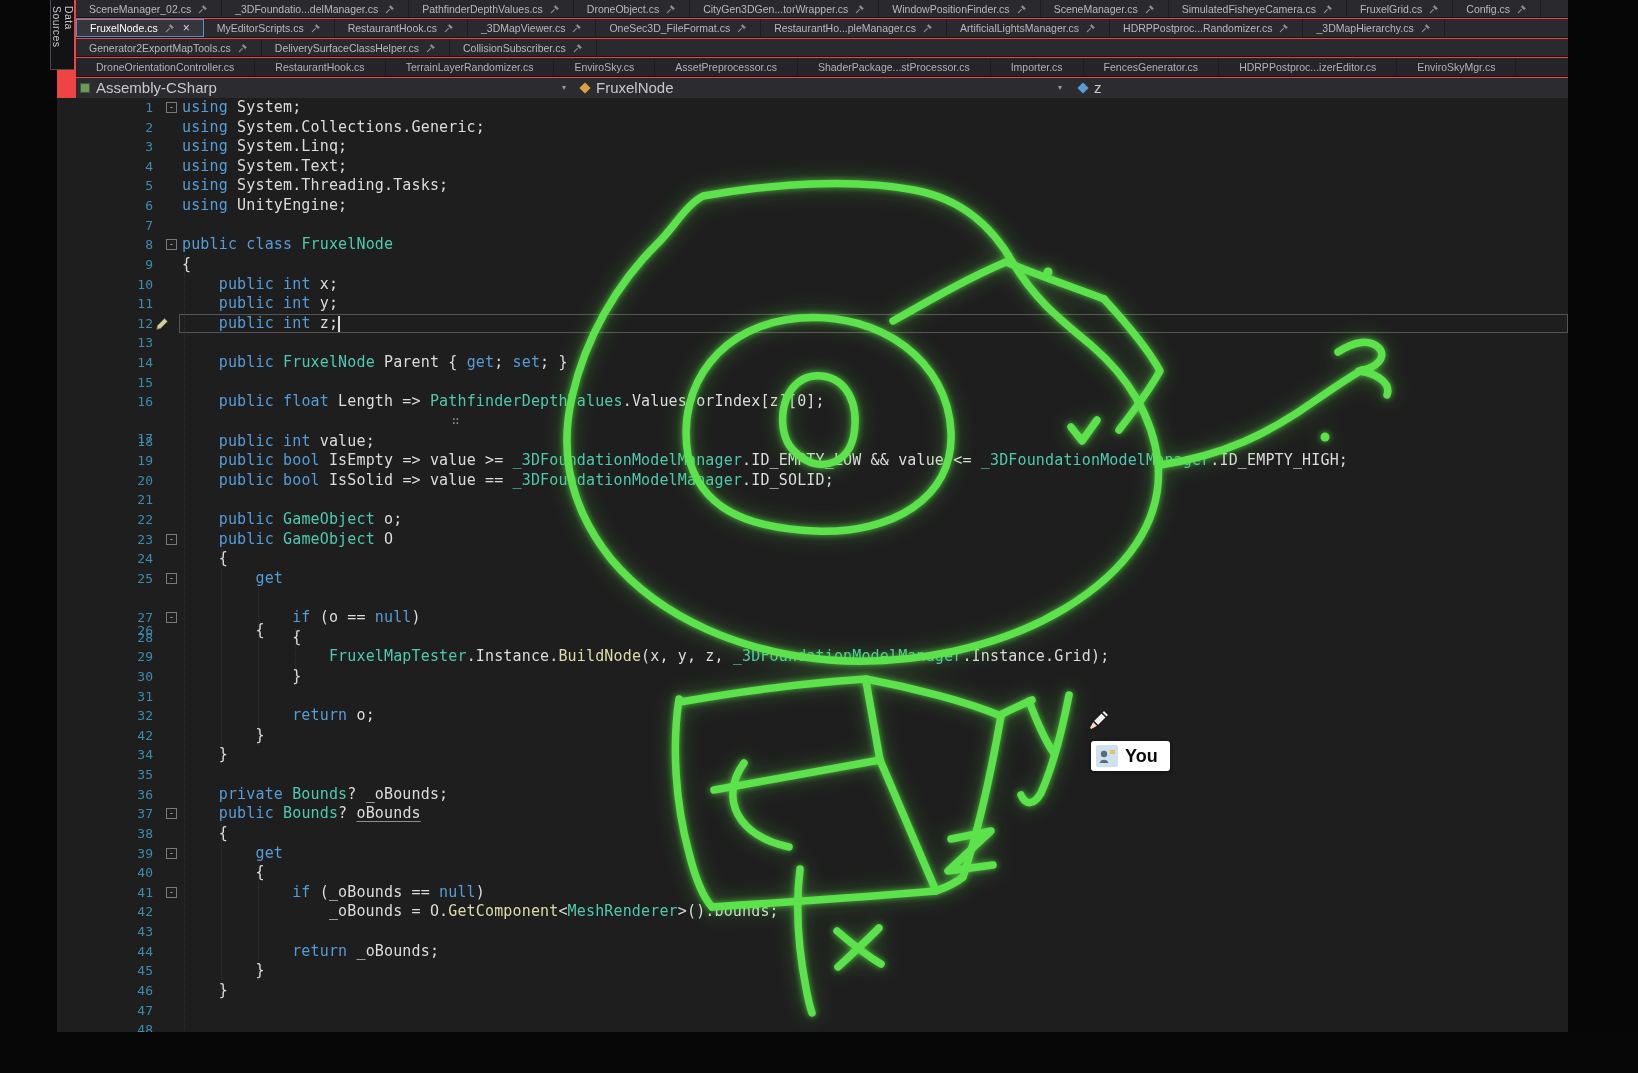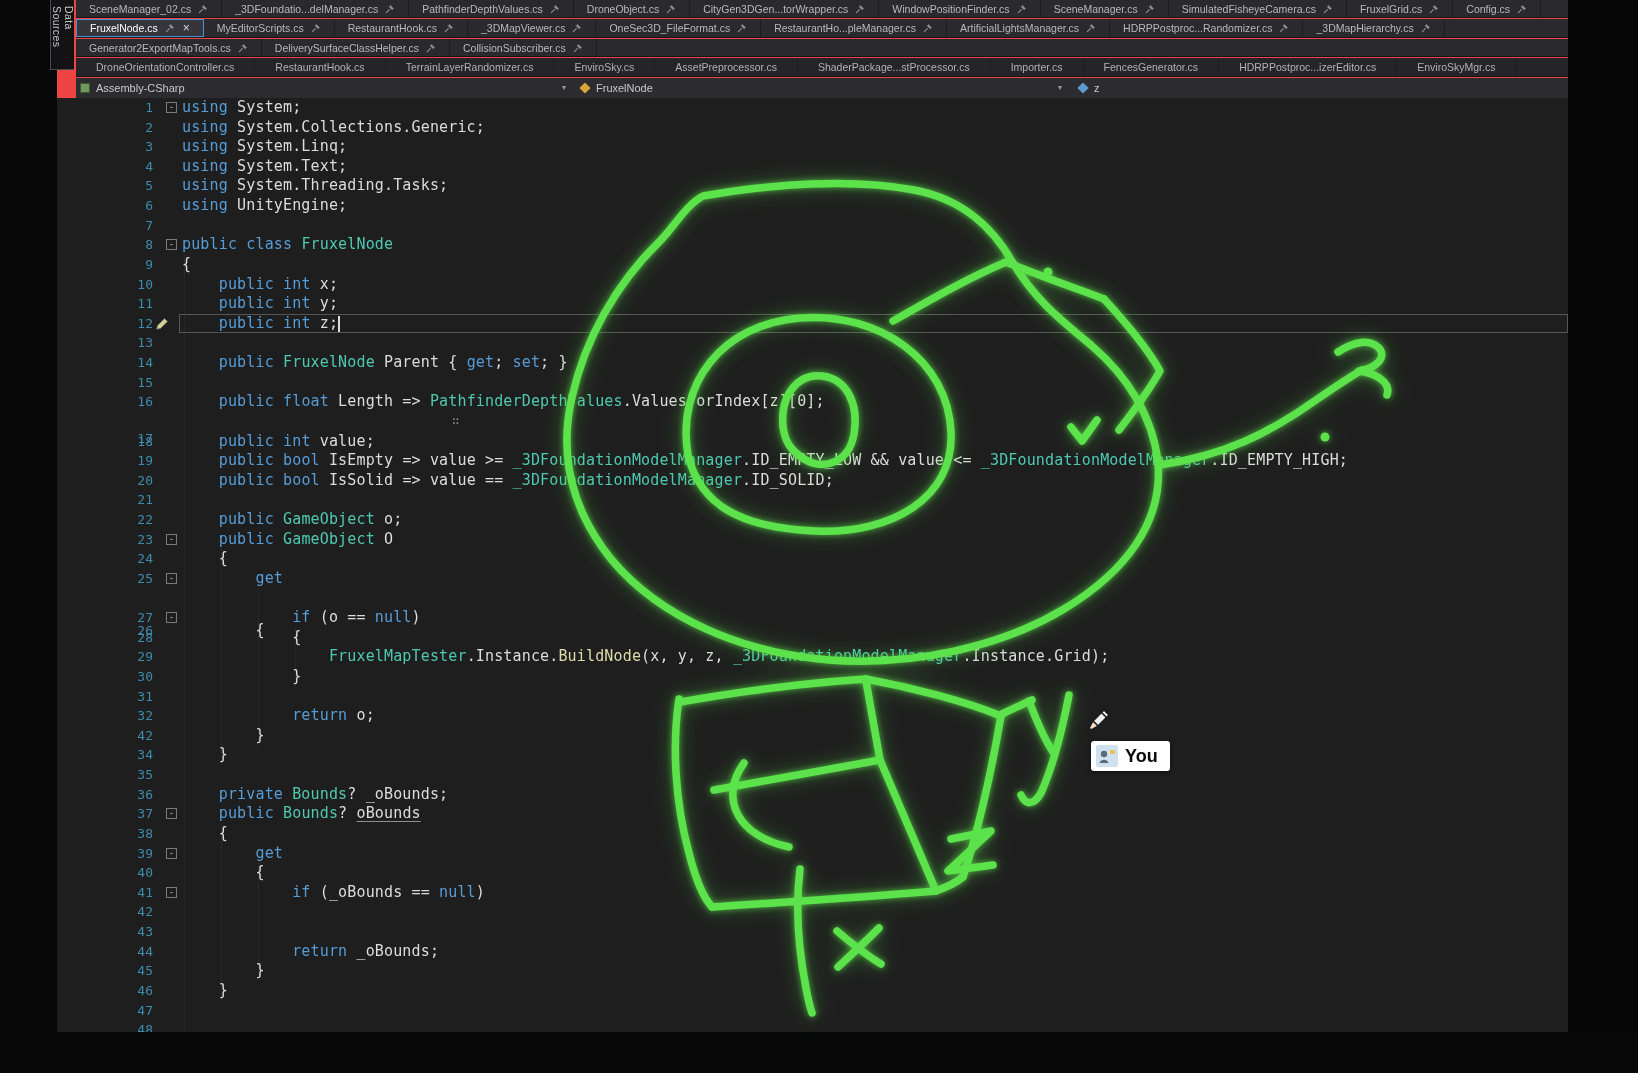--- a/index.html
+++ b/index.html
@@ -29,21 +29,21 @@
   .tab.active{background:#35353b;border:1px solid #4f94d0;color:#fff;}
   .tclose{font-size:12px;color:#d8d8d8;line-height:1;margin-left:1px}
   .pin{width:10px;height:10px;flex:none;opacity:.9}
 
   .navbar{position:absolute;left:19px;top:78px;width:1492px;height:20px;background:#2c2c30;
           border-bottom:1px solid #19191b;}
   .nbicon{position:absolute;top:5px;width:10px;height:10px}
   .proj{background:#71985c;border-radius:2px;box-shadow:inset 0 0 0 1px #3c5a30}
   .cls{background:#d9a33c;transform:rotate(45deg) scale(.8);border-radius:1px}
   .fld{background:#5b9bd5;transform:rotate(45deg) scale(.8);border-radius:1px}
-  .nbtext{position:absolute;top:0;height:36px;line-height:20px;font-size:11px;color:#c9c9c9;white-space:nowrap;}
+  .nbtext{position:absolute;top:0;height:36px;line-height:20px;font-size:15px;color:#c9c9c9;white-space:nowrap;}
   .nbcaret{position:absolute;top:0;height:20px;line-height:20px;font-size:8px;color:#9a9a9a}
 
   .editor{position:absolute;left:57px;top:98px;width:1511px;height:975px;background:#1e1e1e;
           overflow:hidden;font-family:"DejaVu Sans Mono",monospace;}
   .cl{position:absolute;left:0;width:100%;height:19.62px;line-height:19.62px;}
   .ln{position:absolute;left:0;top:0;width:96px;text-align:right;color:#3e8cad;font-size:13px;}
   .fold{position:absolute;left:109px;top:4px;width:11px;height:11px;box-sizing:border-box;
         border:1px solid #7a7a7a;background:#1e1e1e;color:#c0c0c0;font-size:9px;line-height:8px;
         text-align:center;z-index:5;}
   .code{position:absolute;left:125px;top:0;white-space:pre;font-size:15px;letter-spacing:.15px;color:#dcdcdc;}
@@ -464,20 +464,21 @@
           <span class="ln">40</span>
           <span class="code"><span class="tx">        {</span></span>
         </div>
         <div class="cl" style="top: 784.8px;">
           <span class="ln">41</span>
           <span class="fold">-</span>
           <span class="code"><span class="tx">            </span><span class="kw">if</span><span class="tx"> (_oBounds == </span><span class="kw">null</span><span class="tx">)</span></span>
         </div>
         <div class="cl" style="top: 804.42px;">
           <span class="ln">42</span>
+          <span class="code"><span class="tx">                _oBounds = O.</span><span class="me">GetComponent</span><span class="tx">&lt;</span><span class="ty">MeshRenderer</span><span class="tx">&gt;().bounds;</span></span>
         </div>
         <div class="cl" style="top: 824.04px;">
           <span class="ln">43</span>
           <span class="code"></span>
         </div>
         <div class="cl" style="top: 843.66px;">
           <span class="ln">44</span>
           <span class="code"><span class="tx">            </span><span class="kw">return</span><span class="tx"> _oBounds;</span></span>
         </div>
         <div class="cl" style="top: 863.28px;">

